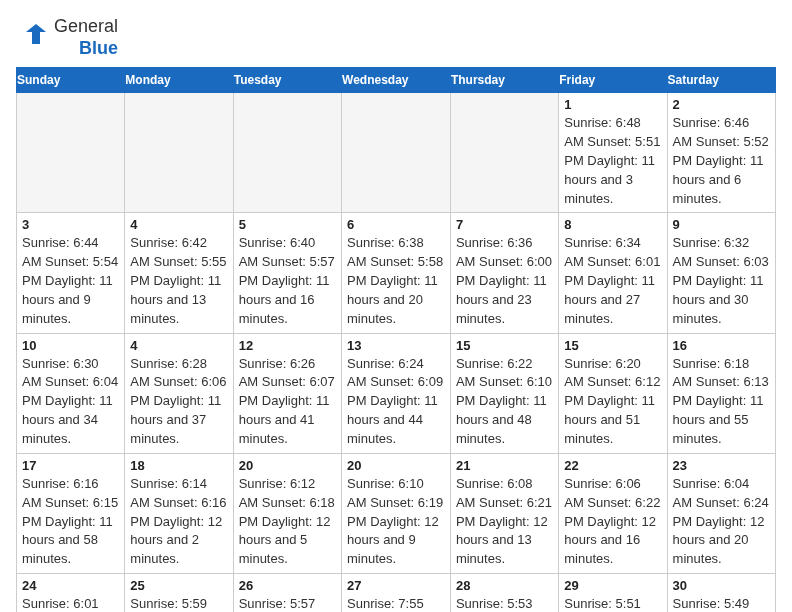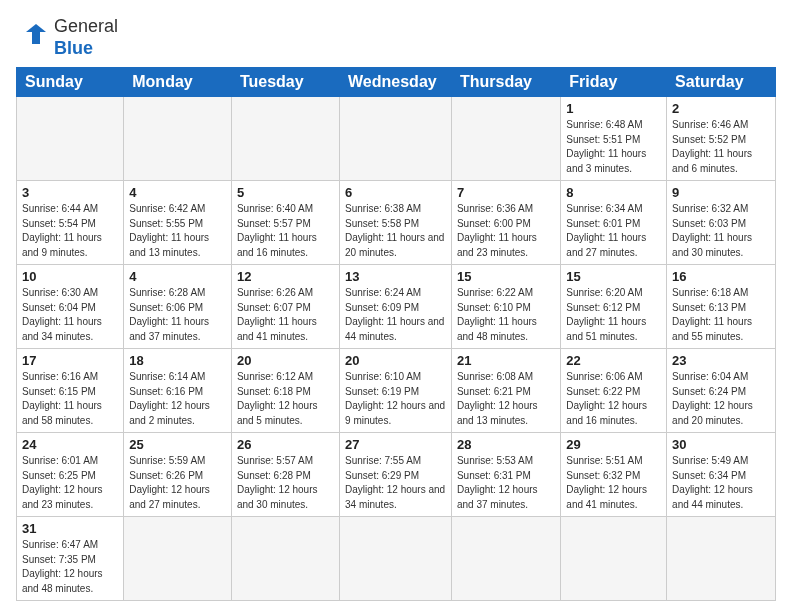--- a/index.html
+++ b/index.html
@@ -13,20 +13,21 @@
     .header-area {
       display: flex;
       align-items: flex-start;
       justify-content: space-between;
       margin-bottom: 8px;
     }
     .logo {
       display: flex;
       align-items: center;
       gap: 4px;
+      text-align: right;
     }
     .title-area {
       text-align: right;
     }
     .cal-title {
       font-size: 36px;
       font-weight: 400;
       color: #333;
       line-height: 1.1;
     }
@@ -36,41 +37,41 @@
     }
     table {
       width: 100%;
       border-collapse: collapse;
       font-size: 11px;
     }
     thead tr th {
       background: #1a6bbf;
       color: #fff;
       text-align: left;
-      padding: 5px 8px;
-      font-size: 16px;
+      padding: 5px 0;
+      font-size: 12px;
       font-weight: 600;
       border: 1px solid #1a6bbf;
     }
     tbody tr td {
       border: 1px solid #ccc;
       vertical-align: top;
       padding: 4px 5px;
       min-height: 70px;
       width: 113px;
     }
     .day-num {
       font-size: 13px;
       font-weight: 600;
       color: #222;
       display: block;
       margin-bottom: 2px;
     }
     .day-info {
-      font-size: 10px;
+      font-size: 13px;
       color: #333;
       line-height: 1.45;
     }
     .empty-cell {
       background: #f9f9f9;
     }
     tbody tr:nth-child(odd) td { background: #fff; }
     tbody tr td.empty-cell { background: #f5f5f5; }
   </style>
 </head>

